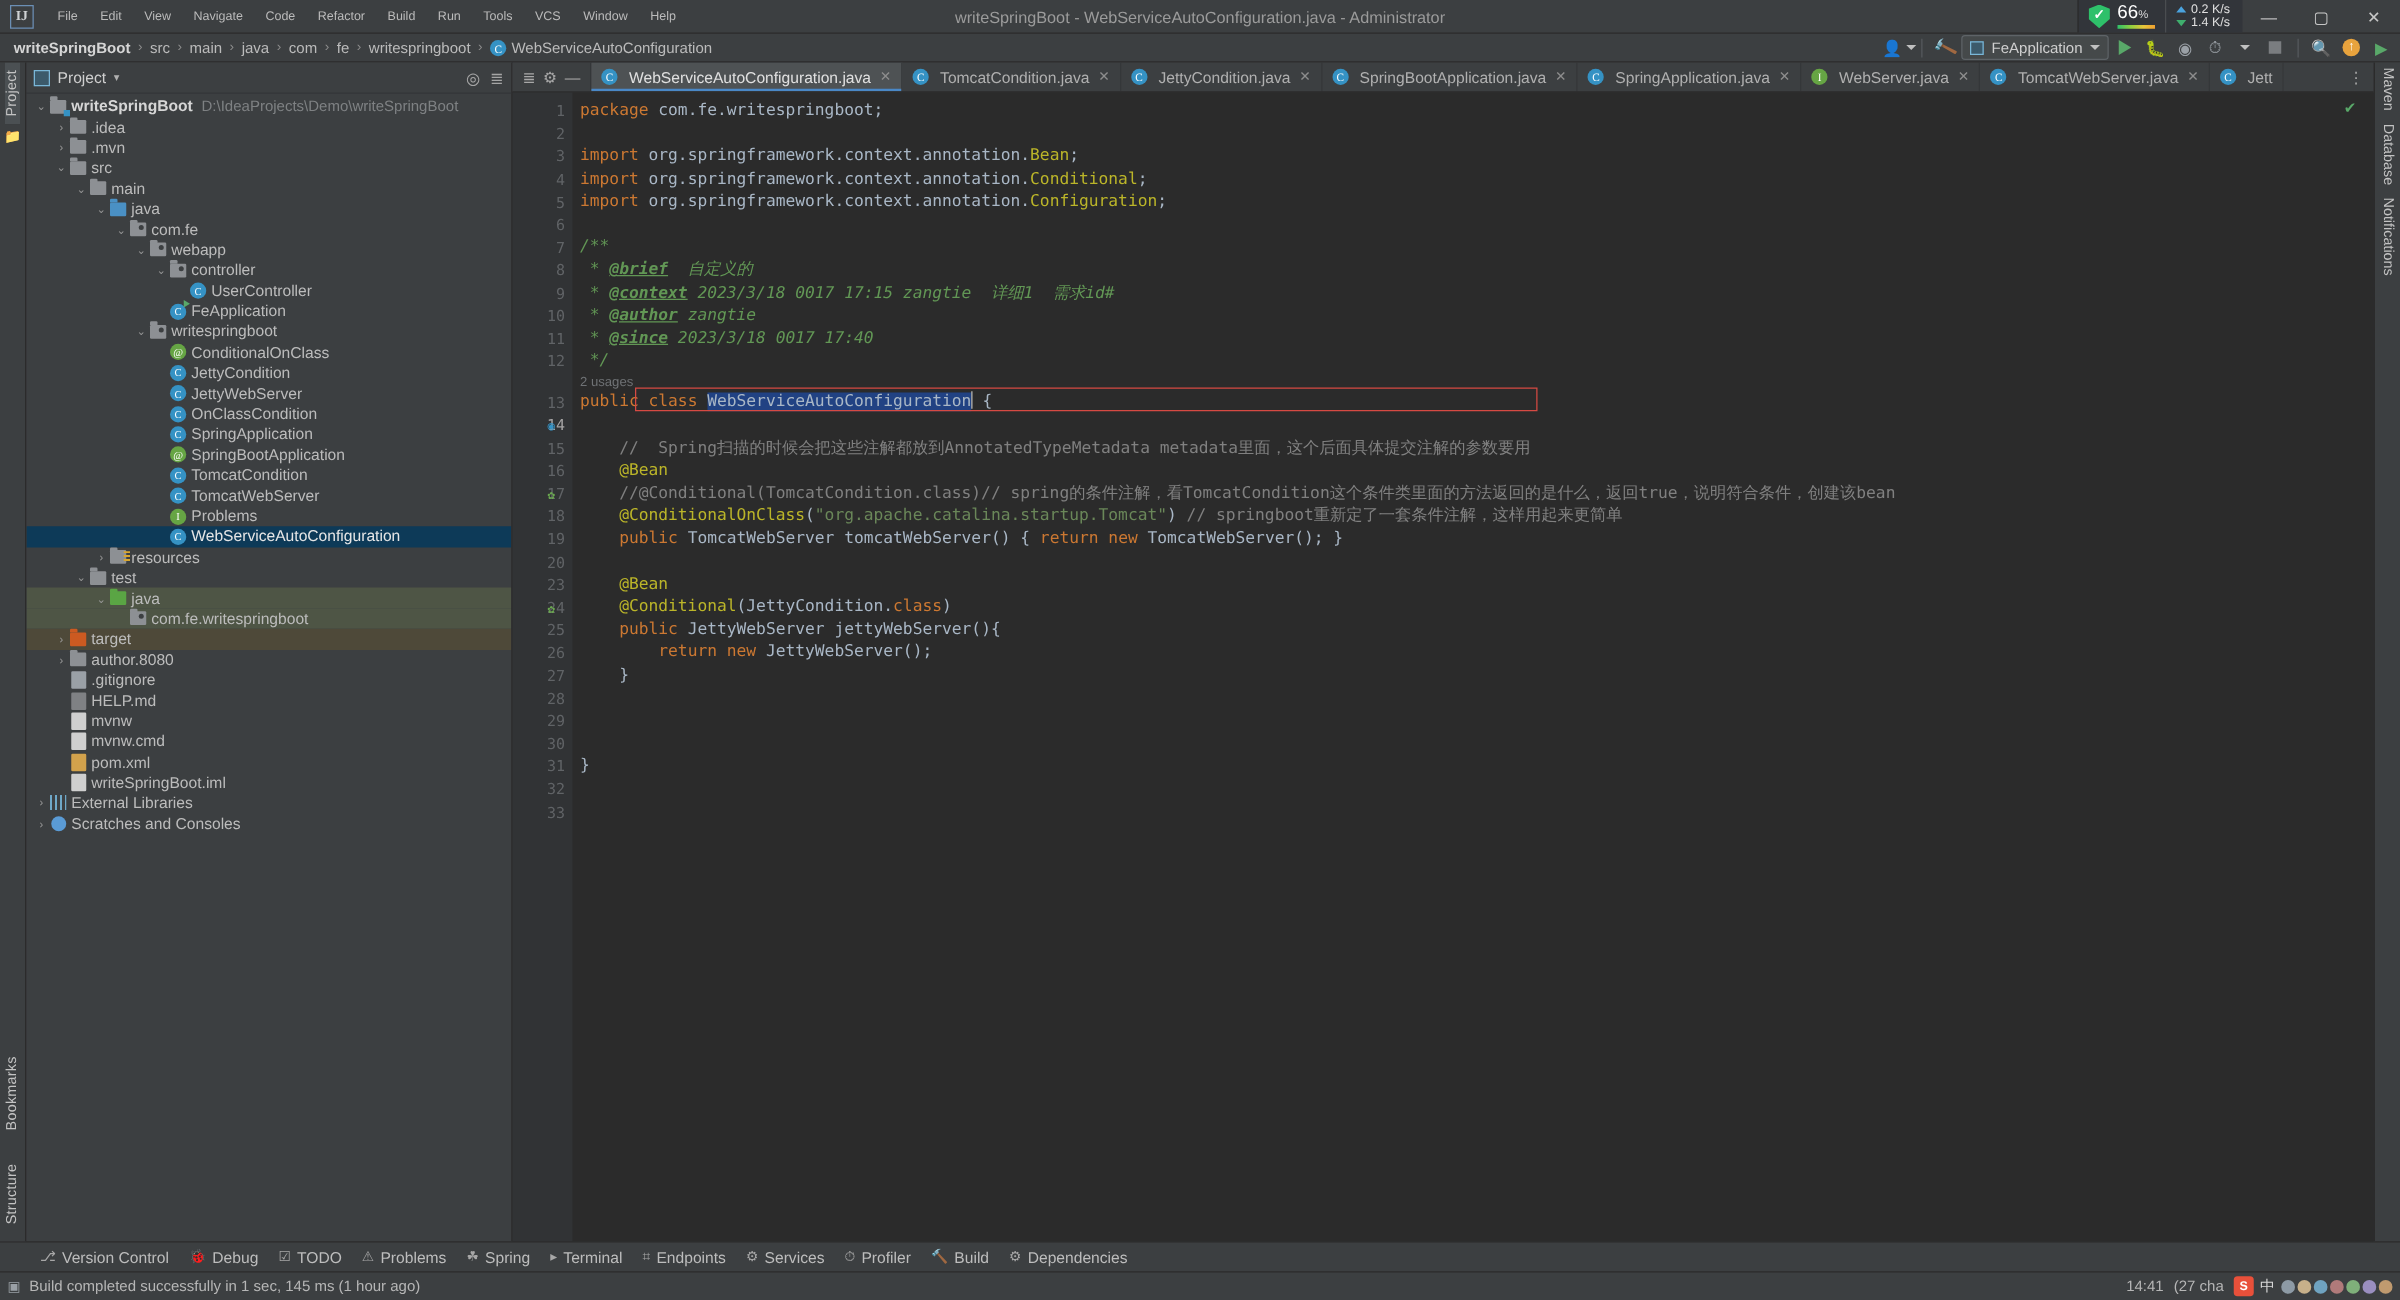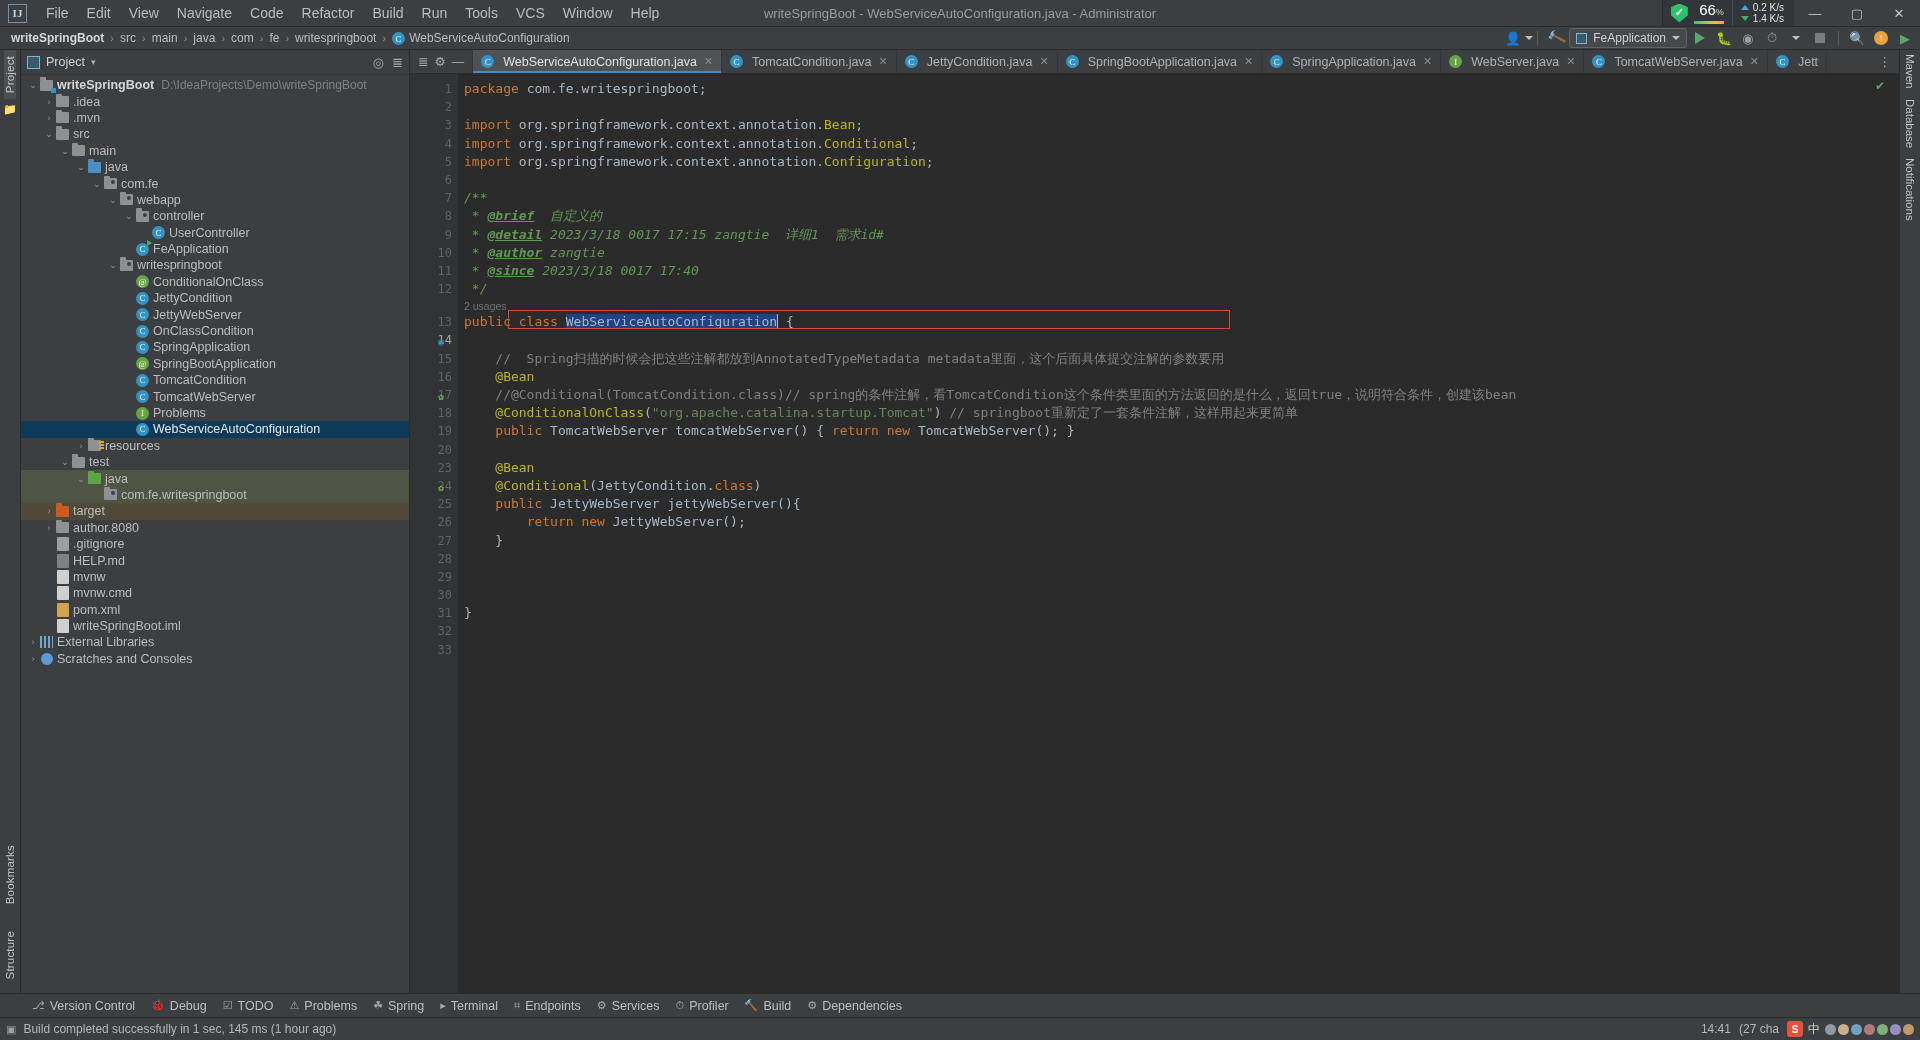--- a/index.html
+++ b/index.html
@@ -19,38 +19,38 @@
     border-bottom: 1px solid #2b2b2b; flex: 0 0 27px; position: relative;
   }
   .ij-logo {
     width: 19px; height: 19px; margin-left: 8px; margin-right: 10px;
     border: 1px solid #6b8fb5; background: #3c3f41; color: #cfd2d4;
     font-size: 11px; font-weight: bold; display: flex; align-items: center; justify-content: center;
     font-family: "Liberation Serif", serif;
   }
   .menu { display: flex; align-items: center; gap: 0px; }
   .menu-item {
-    padding: 3px 9px; color: #bbbbbb; font-size: 14px; cursor: default; white-space: nowrap;
+    padding: 3px 9px; color: #bbbbbb; font-size: 10px; cursor: default; white-space: nowrap;
   }
   .title-text {
     position: absolute; left: 50%; transform: translateX(-50%);
     color: #9b9b9b; font-size: 13px; white-space: nowrap;
   }
   .tb-right { margin-left: auto; display: flex; align-items: center; height: 100%; }
   .sec-widget {
     display: flex; align-items: center; gap: 6px; background: #32353a; height: 100%;
     padding: 0 8px; border-left: 1px solid #2b2b2b;
   }
   .shield {
     width: 17px; height: 19px; background: #2ec06a; position: relative;
     clip-path: polygon(50% 0%, 100% 18%, 100% 62%, 50% 100%, 0% 62%, 0% 18%);
     display: flex; align-items: center; justify-content: center;
   }
   .shield:after { content: "✓"; color: #fff; font-size: 11px; font-weight: bold; line-height: 1; margin-top:-1px;}
-  .cpu-box { display:flex; flex-direction:column; align-items:flex-end; justify-content:center; }
+  .cpu-box { display:flex; flex-direction:column; align-items:flex-start; justify-content:center; }
   .cpu-num { color: #ffffff; font-size: 15px; font-weight: bold; line-height: 13px;}
   .cpu-num span { font-size: 9px; font-weight: normal; color:#d8d8d8;}
   .cpu-bar { width: 30px; height: 3px; margin-top:2px;
     background: linear-gradient(90deg,#2ec06a 0%, #8fd13f 35%, #e8c53a 70%, #f0a030 100%); }
   .net-box {
     display: flex; flex-direction: column; justify-content: center; height: 100%;
     padding: 0 10px 0 8px; border-left: 1px solid #4a4d50; background:#32353a;
   }
   .net-line { display: flex; align-items: center; gap: 4px; font-size: 10px; color: #e0e0e0; line-height: 11px;}
   .tri-up { width:0;height:0;border-left:4px solid transparent;border-right:4px solid transparent;border-bottom:5px solid #4aa3df;}
@@ -736,21 +736,21 @@
         <div class="code">
           <div id="code-host">
               <div class="cline"><span class="kw">package </span><span class="id">com.fe.writespringboot;</span></div>
               <div class="cline">&nbsp;</div>
               <div class="cline"><span class="kw">import </span><span class="id">org.springframework.context.annotation.</span><span class="ann">Bean</span><span class="id">;</span></div>
               <div class="cline"><span class="kw">import </span><span class="id">org.springframework.context.annotation.</span><span class="ann">Conditional</span><span class="id">;</span></div>
               <div class="cline"><span class="kw">import </span><span class="id">org.springframework.context.annotation.</span><span class="ann">Configuration</span><span class="id">;</span></div>
               <div class="cline">&nbsp;</div>
               <div class="cline"><span class="doc">/**</span></div>
               <div class="cline"><span class="doc"> * </span><span class="doctag">@brief</span><span class="doc">  自定义的</span></div>
-              <div class="cline"><span class="doc"> * </span><span class="doctag">@detail</span><span class="doc"> 2023/3/18 0017 17:15 zangtie  详细1  需求id#</span></div>
+              <div class="cline"><span class="doc"> * </span><span class="doctag">@context</span><span class="doc"> 2023/3/18 0017 17:15 zangtie  详细1  需求id#</span></div>
               <div class="cline"><span class="doc"> * </span><span class="doctag">@author</span><span class="doc"> zangtie</span></div>
               <div class="cline"><span class="doc"> * </span><span class="doctag">@since</span><span class="doc"> 2023/3/18 0017 17:40</span></div>
               <div class="cline"><span class="doc"> */</span></div>
               <div class="cline" style="height: 15px; line-height: 15px;"><span class="usages">2 usages</span></div>
               <div class="cline"><span class="kw">public </span><span class="kw">class </span><span class="sel-text">WebServiceAutoConfiguration</span><span class="caret-bar"></span><span class="id"> {</span></div>
               <div class="cline">&nbsp;</div>
               <div class="cline"><span class="cmt">    //  Spring扫描的时候会把这些注解都放到AnnotatedTypeMetadata metadata里面，这个后面具体提交注解的参数要用</span></div>
               <div class="cline"><span class="id">    </span><span class="ann">@Bean</span></div>
               <div class="cline"><span class="cmt">    //@Conditional(TomcatCondition.class)// spring的条件注解，看TomcatCondition这个条件类里面的方法返回的是什么，返回true，说明符合条件，创建该bean</span></div>
               <div class="cline"><span class="id">    </span><span class="ann">@ConditionalOnClass</span><span class="id">(</span><span class="str">"org.apache.catalina.startup.Tomcat"</span><span class="id">)</span><span class="cmt"> // springboot重新定了一套条件注解，这样用起来更简单</span></div>

